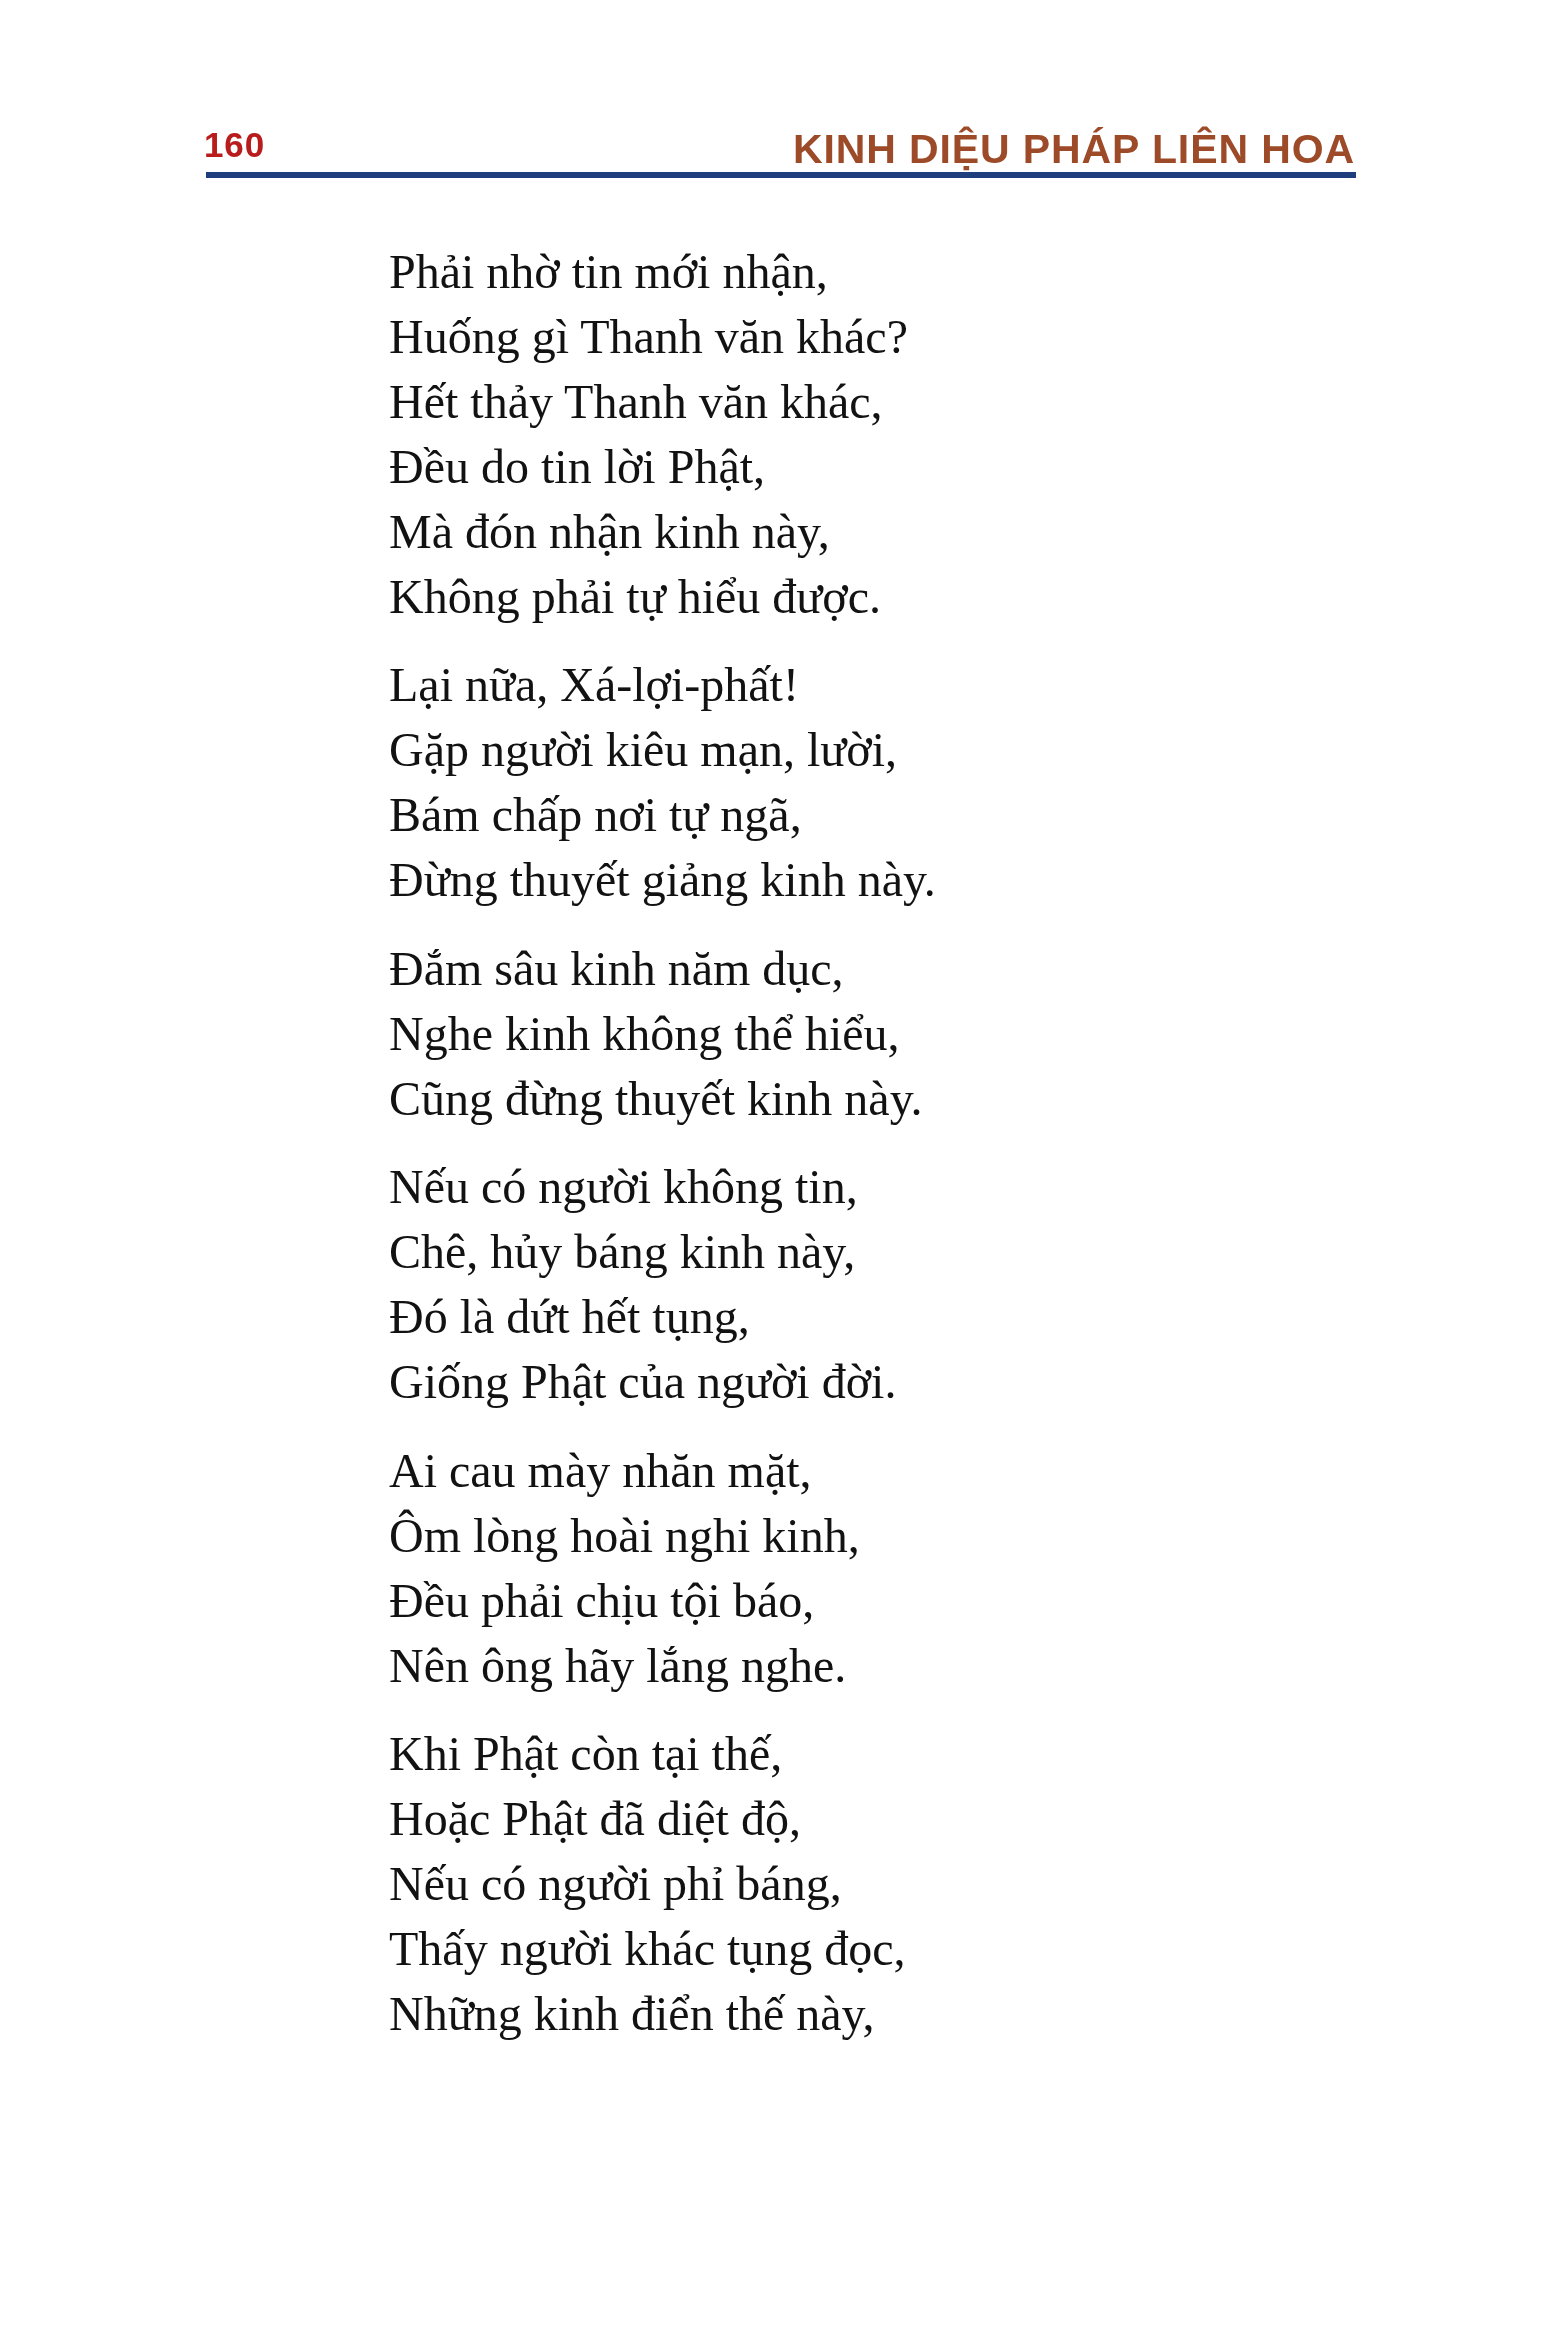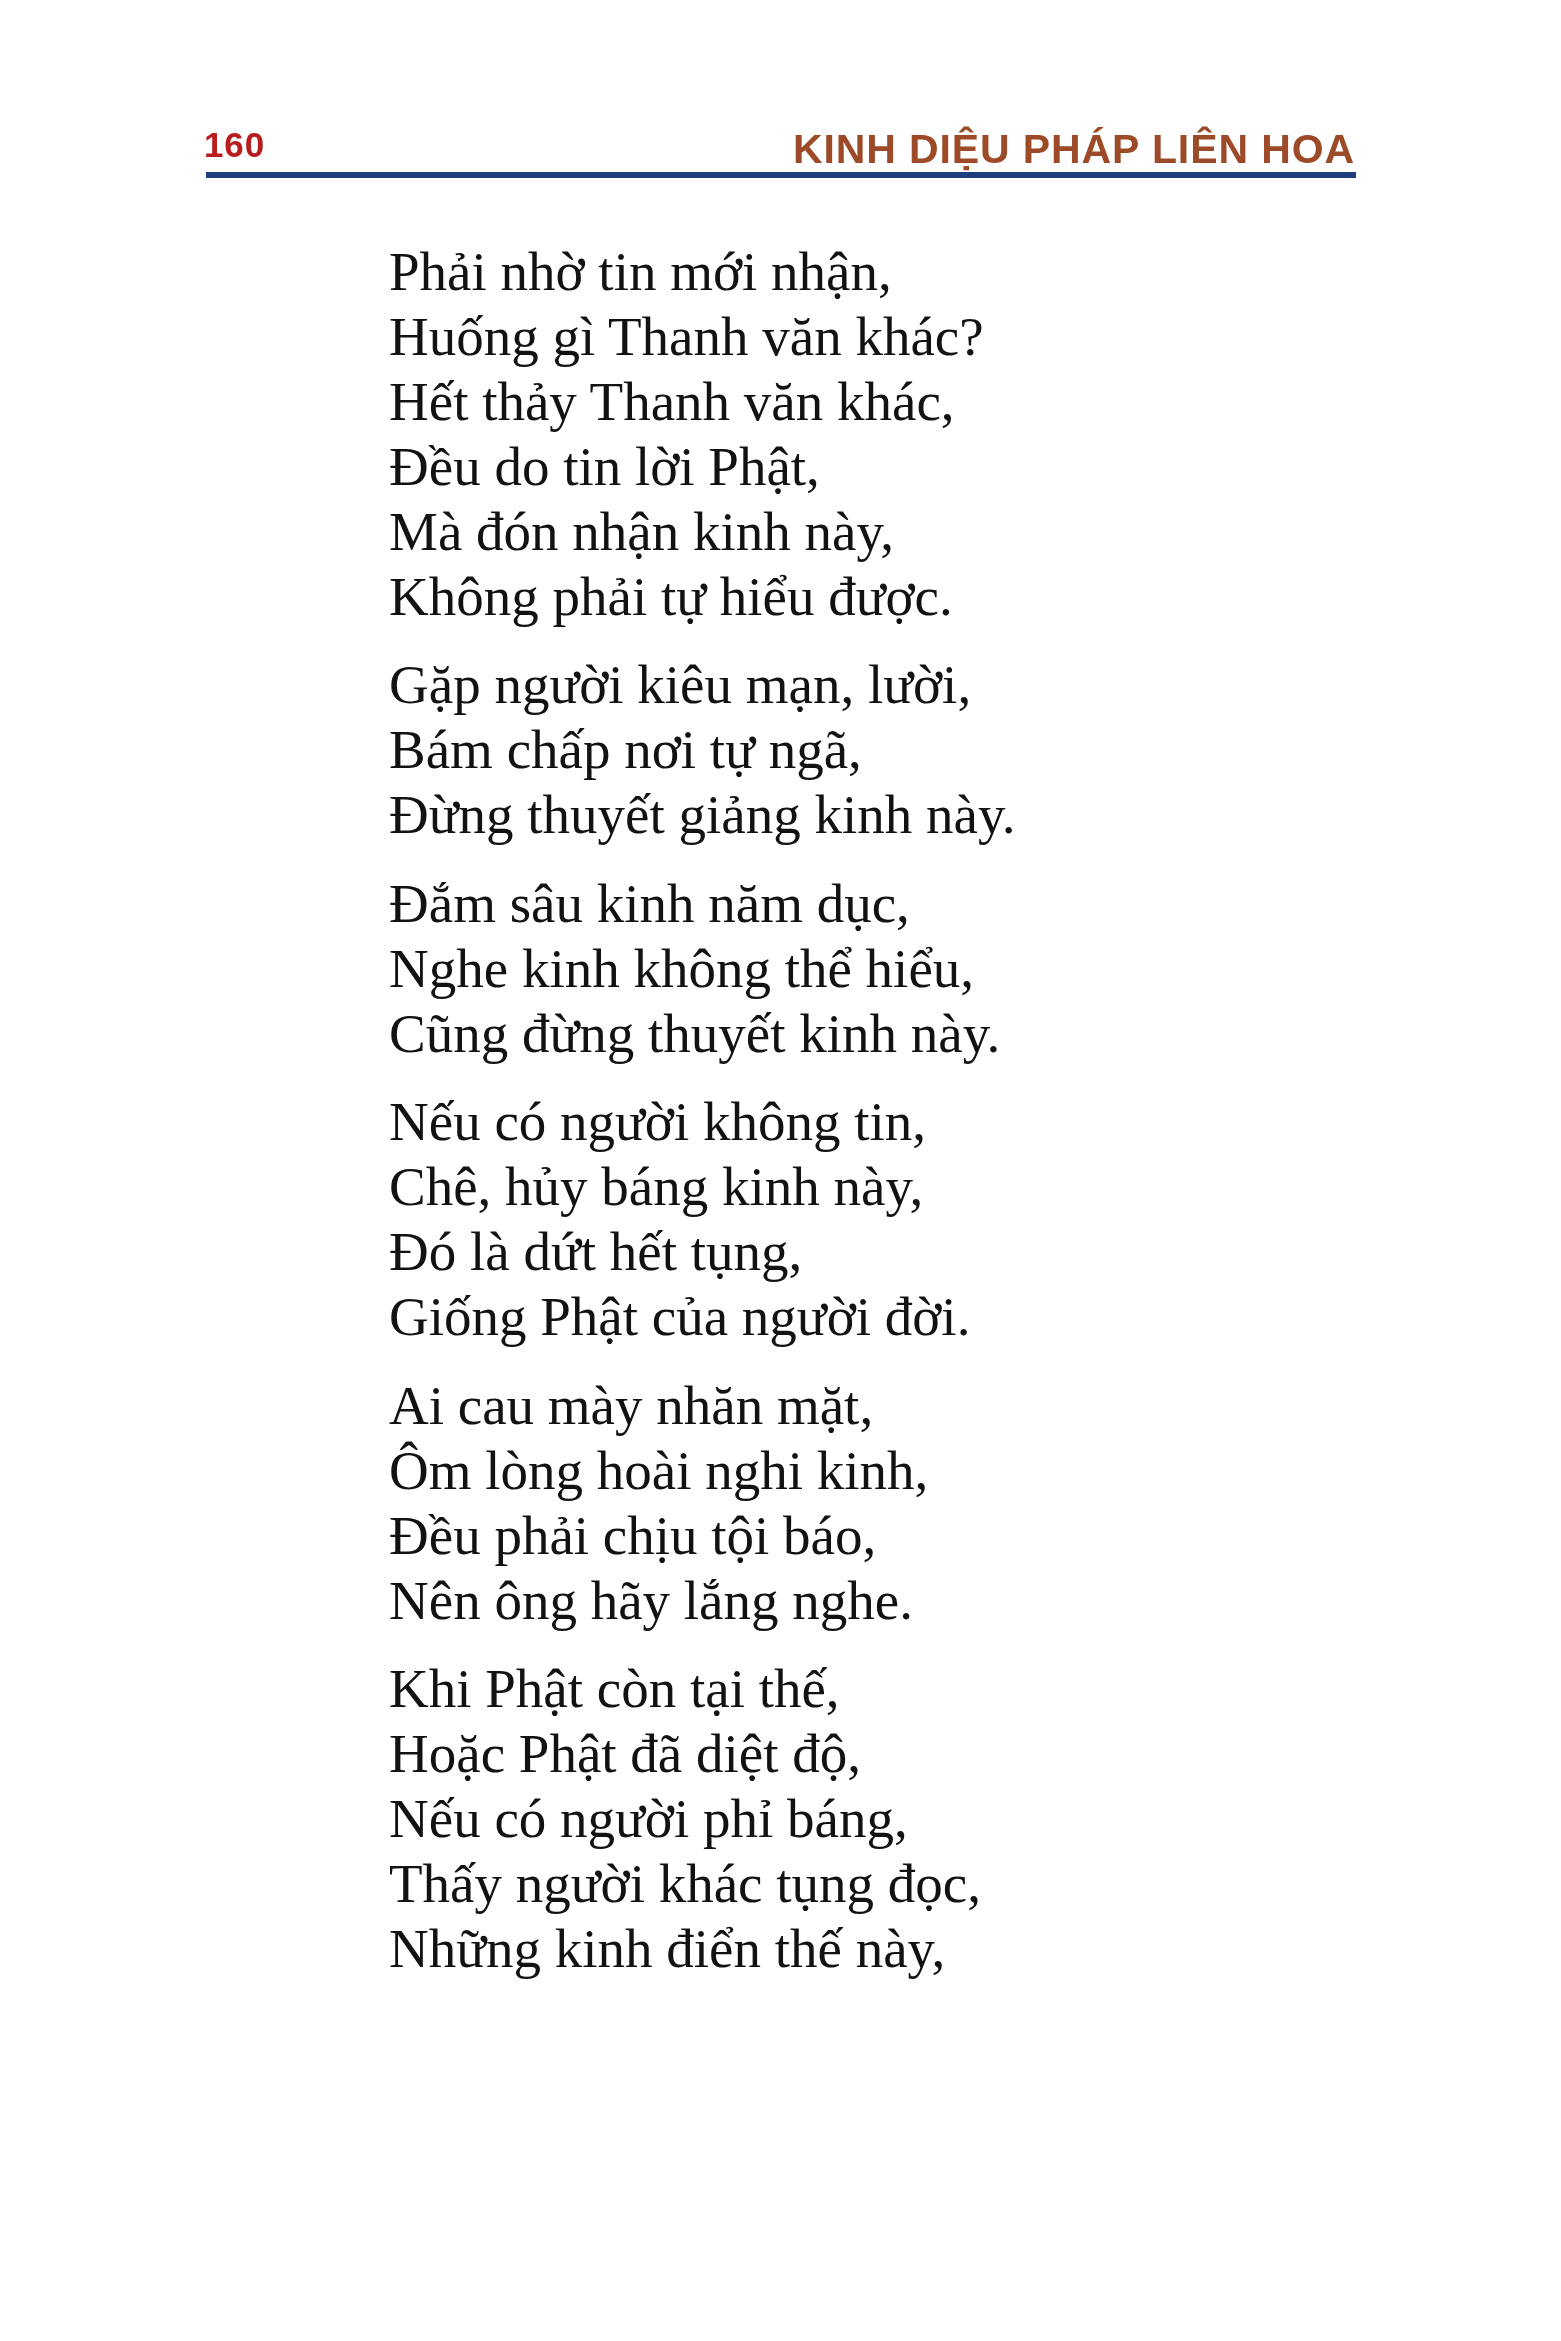--- a/index.html
+++ b/index.html
@@ -50,21 +50,21 @@
     height: 6px;
     background: #1f3e7d;
   }
   
   .verse {
     position: absolute;
     left: 389px;
     top: 239px;
     width: 998px;
     font-family: "Liberation Serif", serif;
-    font-size: 55px;
+    font-size: 48px;
     line-height: 65px;
     color: #121212;
   }
   .stanza {
     margin: 0 0 23.4px 0;
   }
   .verse-line {
     white-space: nowrap;
   }
 </style>
@@ -84,20 +84,21 @@
     <div class="stanza">
       <div class="verse-line">Phải nhờ tin mới nhận,</div>
       <div class="verse-line">Huống gì Thanh văn khác?</div>
       <div class="verse-line">Hết thảy Thanh văn khác,</div>
       <div class="verse-line">Đều do tin lời Phật,</div>
       <div class="verse-line">Mà đón nhận kinh này,</div>
       <div class="verse-line">Không phải tự hiểu được.</div>
     </div>
 
     <div class="stanza">
+      <div class="verse-line">Lại nữa, Xá-lợi-phất!</div>
       <div class="verse-line">Gặp người kiêu mạn, lười,</div>
       <div class="verse-line">Bám chấp nơi tự ngã,</div>
       <div class="verse-line">Đừng thuyết giảng kinh này.</div>
     </div>
 
     <div class="stanza">
       <div class="verse-line">Đắm sâu kinh năm dục,</div>
       <div class="verse-line">Nghe kinh không thể hiểu,</div>
       <div class="verse-line">Cũng đừng thuyết kinh này.</div>
     </div>

